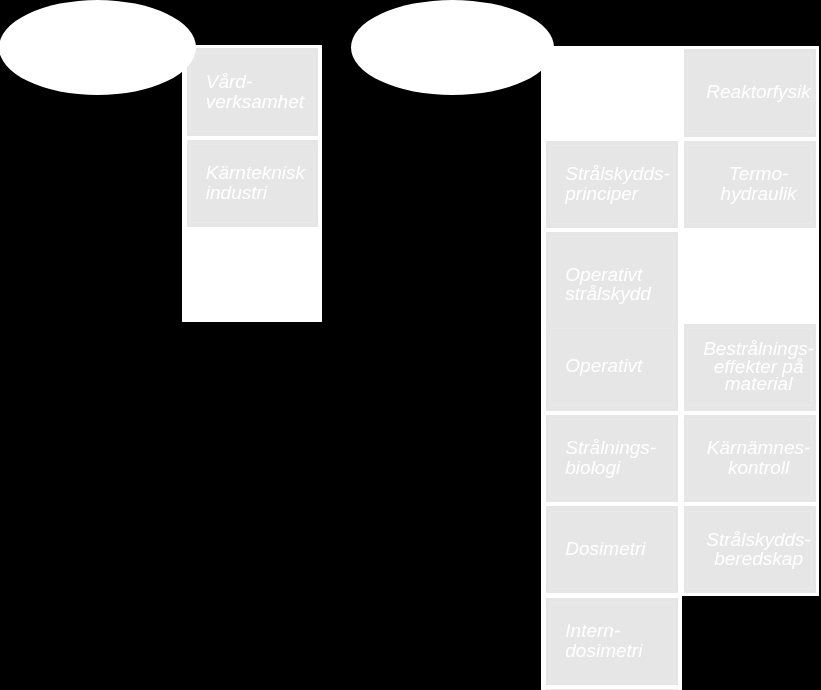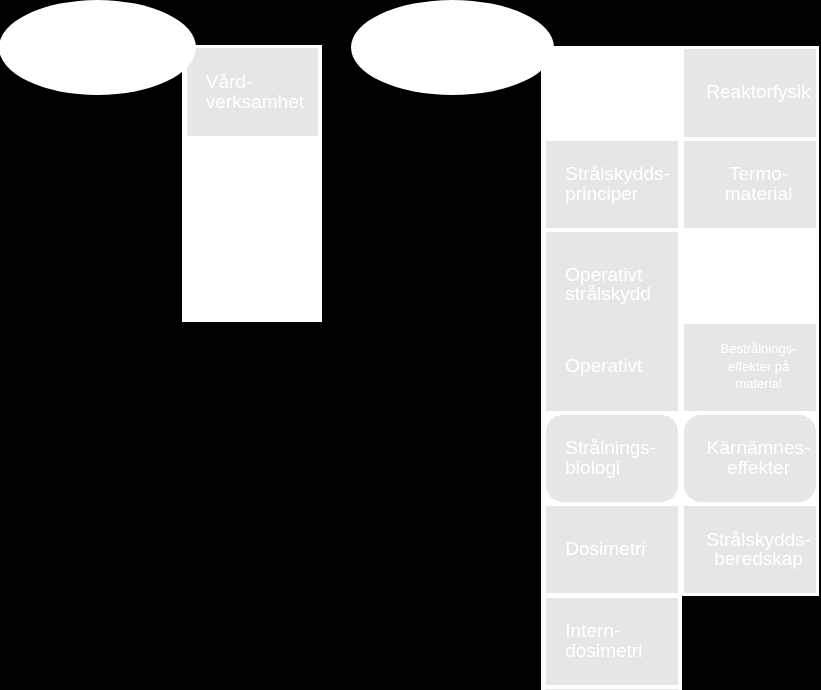--- a/index.html
+++ b/index.html
@@ -1,21 +1,21 @@
 <!DOCTYPE html>
 <html><head>
 <meta charset="utf-8">
 <title>Strålskydd och kärnteknik – diagram</title>
 <style>
   html,body{margin:0;padding:0;background:#000000;}
   body{width:821px;height:690px;overflow:hidden;
        font-family:"Liberation Sans",sans-serif;-webkit-font-smoothing:antialiased;}
 
   #stage{position:relative;width:821px;height:690px;background:#000000;
-         overflow:hidden;filter:grayscale(1);}
+         overflow:hidden;filter:grayscale(1);font-style:italic;}
 
   
   .plate{position:absolute;background:#FFFFFF;}
   .plate.p-left   {left:182px;   top:44.8px; width:140px;   height:277px;}
   .plate.p-mid    {left:540.5px; top:45.7px; width:141.5px; height:650px;}
   .plate.p-right  {left:682px;   top:45.7px; width:136.6px; height:550px;}
 
   
   .cell{position:absolute;background:#E6E6E6;box-sizing:border-box;overflow:hidden;}
   .cell::before{content:"";position:absolute;left:3.6px;top:4.3px;right:3.6px;bottom:4.3px;
@@ -29,47 +29,51 @@
   
   .lr1{top:48.4px;  height:87.5px;}
   .lr2{top:139.5px; height:87.6px;}
   .lr3{top:230.5px; height:87.0px;}
 
   
   .r1{top:49.4px;  height:87.2px;}
   .r2{top:140.8px; height:87.1px;}
   .r3{top:232.1px; height:105px;}
   .r4{top:323.5px; height:87.2px;}
-  .r5{top:414.9px; height:87.2px;border-radius:17px;}
+  .r5{top:414.9px; height:87.2px;}
   .r6{top:506.3px; height:87.2px;}
   .r7{top:597.7px; height:87.2px;}
   .r8{top:689.1px; height:87.2px;}
 
   .cell .txt{position:absolute;left:19.3px;right:2px;top:50%;
              transform:translateY(calc(-50% - 1.0px));color:#FFFFFF;
              font-size:19px;line-height:19.4px;white-space:pre-line;}
-  .cell.small .txt{font-size:13px;line-height:17.5px;}
+  .cell.small .txt{font-size:19px;line-height:17.5px;}
 
   
   .ell{position:absolute;background:#FFFFFF;border-radius:50%;}
   .ell.e-left {left:-1px;  top:0px; width:197px; height:95px;}
   .ell.e-right{left:351px; top:0px; width:203px; height:95px;}
 </style>
 </head>
 <body>
 
 <div id="stage">
 
   <div class="plate p-left"></div>
   <div class="plate p-mid"></div>
   <div class="plate p-right"></div>
 
   <div class="cell c-left lr1">
     <div class="txt">Vård-
 verksamhet</div>
+  </div>
+  <div class="cell c-left lr2">
+    <div class="txt">Kärnteknisk
+industri</div>
   </div>
 
   <div class="cell c-mid r2">
     <div class="txt">Strålskydds-
 principer</div>
   </div>
   <div class="cell c-mid r3">
     <div class="txt">Operativt
 strålskydd</div>
   </div>
@@ -89,30 +93,30 @@
   </div>
   <div class="cell c-mid r8">
     <div class="txt"></div>
   </div>
 
   <div class="cell c-right r1">
     <div class="txt">Reaktorfysik</div>
   </div>
   <div class="cell c-right r2">
     <div class="txt">Termo-
-material</div>
+hydraulik</div>
   </div>
   <div class="cell c-right r4 small">
     <div class="txt">Bestrålnings-
 effekter på
 material</div>
   </div>
   <div class="cell c-right r5">
     <div class="txt">Kärnämnes-
-effekter</div>
+kontroll</div>
   </div>
   <div class="cell c-right r6">
     <div class="txt">Strålskydds-
 beredskap</div>
   </div>
 
   <div class="ell e-left">
     <span class="ell-label"></span>
   </div>
   <div class="ell e-right">

